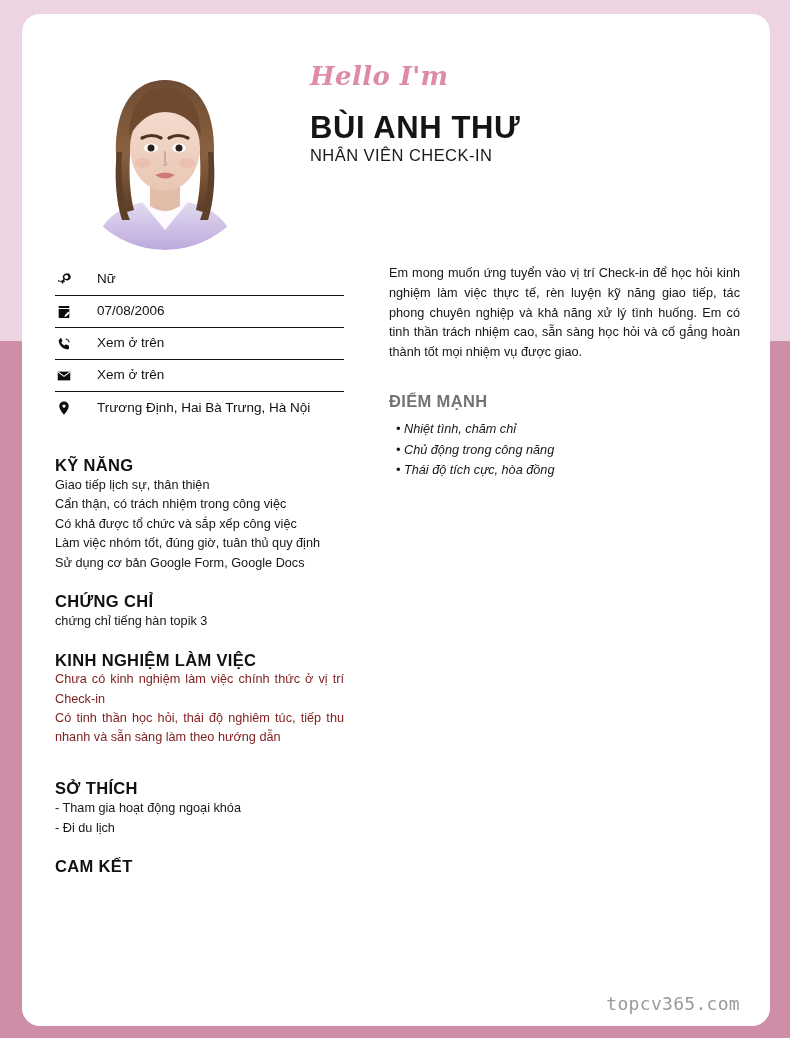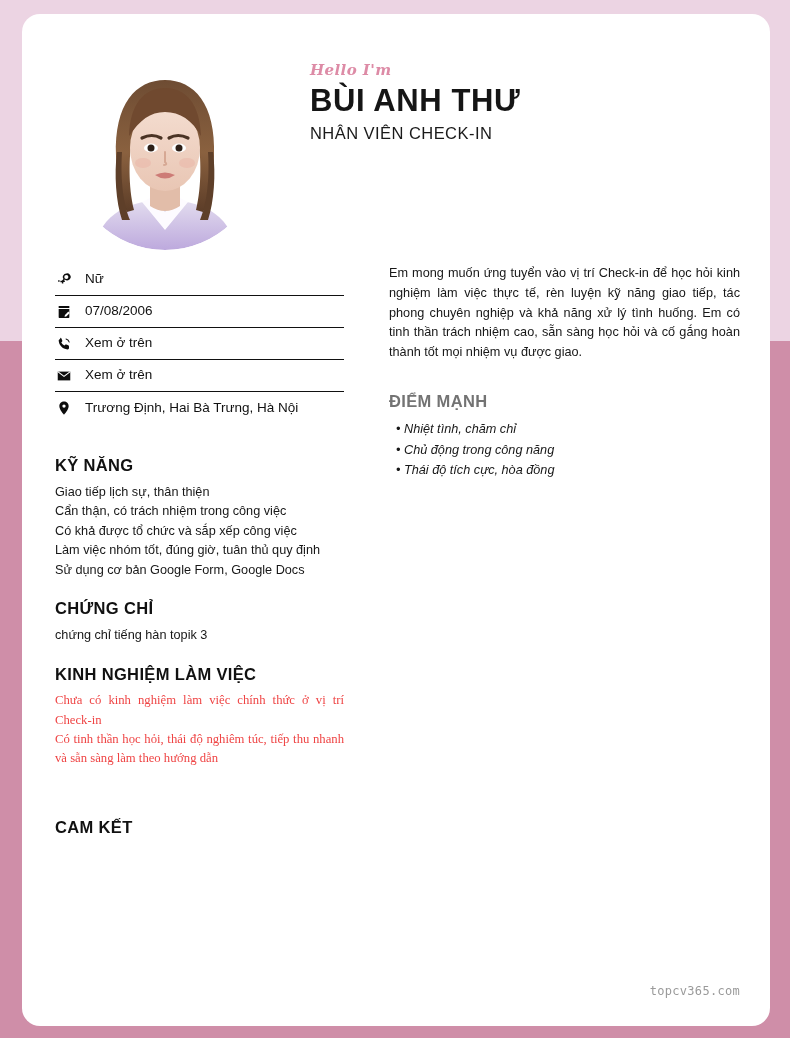--- a/index.html
+++ b/index.html
@@ -65,35 +65,34 @@
 
   .ident {
     margin-top: 48px;
     margin-left: 16px;
     flex: 1 1 auto;
   }
 
   .hello {
     font-family: "DejaVu Serif", serif;
     font-style: italic;
-    font-size: 15px;
+    font-size: 26px;
     font-weight: 700;
     color: #dd8ba6;
     letter-spacing: 0.4px;
     line-height: 1.1;
-    margin-bottom: 4px;
+    margin-bottom: 19px;
   }
 
   .fullname {
     font-size: 31px;
     font-weight: 700;
     letter-spacing: 0.6px;
     color: #151515;
     line-height: 1.16;
-    margin-bottom: 6px;
   }
 
   .jobtitle {
     font-size: 16.5px;
     font-weight: 400;
     letter-spacing: 0.45px;
     color: #1a1a1a;
     line-height: 1.2;
   }
 
@@ -109,21 +108,21 @@
   
   .contact {
     margin-top: 14px;
     padding-left: 22px;
     padding-right: 18px;
   }
 
   .contact-row {
     display: flex;
     align-items: center;
-    gap: 12px;
+    gap: 24px;
     height: 32px;
     border-bottom: 1.6px solid #111111;
   }
   .contact-row:last-child { border-bottom: none; }
 
   .c-icon {
     width: 18px;
     height: 18px;
     flex: 0 0 18px;
     display: flex;
@@ -142,33 +141,32 @@
 
   
   .sec { padding-left: 22px; padding-right: 18px; }
   .sec-title {
     font-size: 16.5px;
     font-weight: 700;
     letter-spacing: 0.35px;
     color: #111111;
     line-height: 1.25;
   }
-  .sec-body { margin-top: 7px; }
+  .sec-body { }
 
   .line {
     font-size: 12.7px;
     color: #171717;
     line-height: 1.54;
   }
   .para {
     font-size: 12.7px;
-    color: #ef4444;
+    color: #7f1d1d;
     line-height: 1.52;
     text-align: justify;
-    font-family: Liberation Serif, serif;
   }
 
   .gap-lg { height: 31px; }
   .gap-md { height: 18px; }
 
   
   .summary {
     margin-top: 14px;
     font-size: 12.7px;
     line-height: 1.56;
@@ -191,23 +189,23 @@
   }
   .bullet::before {
     content: "• ";
     color: #171717;
   }
 
   
   .watermark {
     position: absolute;
     right: 30px;
-    bottom: 28px;
+    bottom: 12px;
     font-family: "DejaVu Sans Mono", monospace;
-    font-size: 12px;
+    font-size: 18px;
     color: #9a9a9a;
     letter-spacing: 0.3px;
   }
 </style>
 </head>
 <body>
 
 <div class="backdrop"></div>
 
 <div class="cv-card">
@@ -364,20 +362,27 @@
       <div class="sec">
         <div class="sec-title">KINH NGHIỆM LÀM VIỆC</div>
         <div class="sec-body">
           <div class="para">Chưa có kinh nghiệm làm việc chính thức ở vị trí Check-in</div>
           <div class="para"> Có tinh thần học hỏi, thái độ nghiêm túc, tiếp thu nhanh và sẵn sàng làm theo hướng dẫn</div>
         </div>
       </div>
 
       <div class="gap-lg"></div>
 
+      <div class="sec">
+        <div class="sec-title">SỞ THÍCH</div>
+        <div class="sec-body">
+          <div class="line">- Tham gia hoạt động ngoại khóa</div>
+          <div class="line">- Đi du lịch</div>
+        </div>
+      </div>
 
       <div class="gap-md"></div>
 
       <div class="sec">
         <div class="sec-title">CAM KẾT</div>
       </div>
 
     </div>
 
     <div class="col-right">

